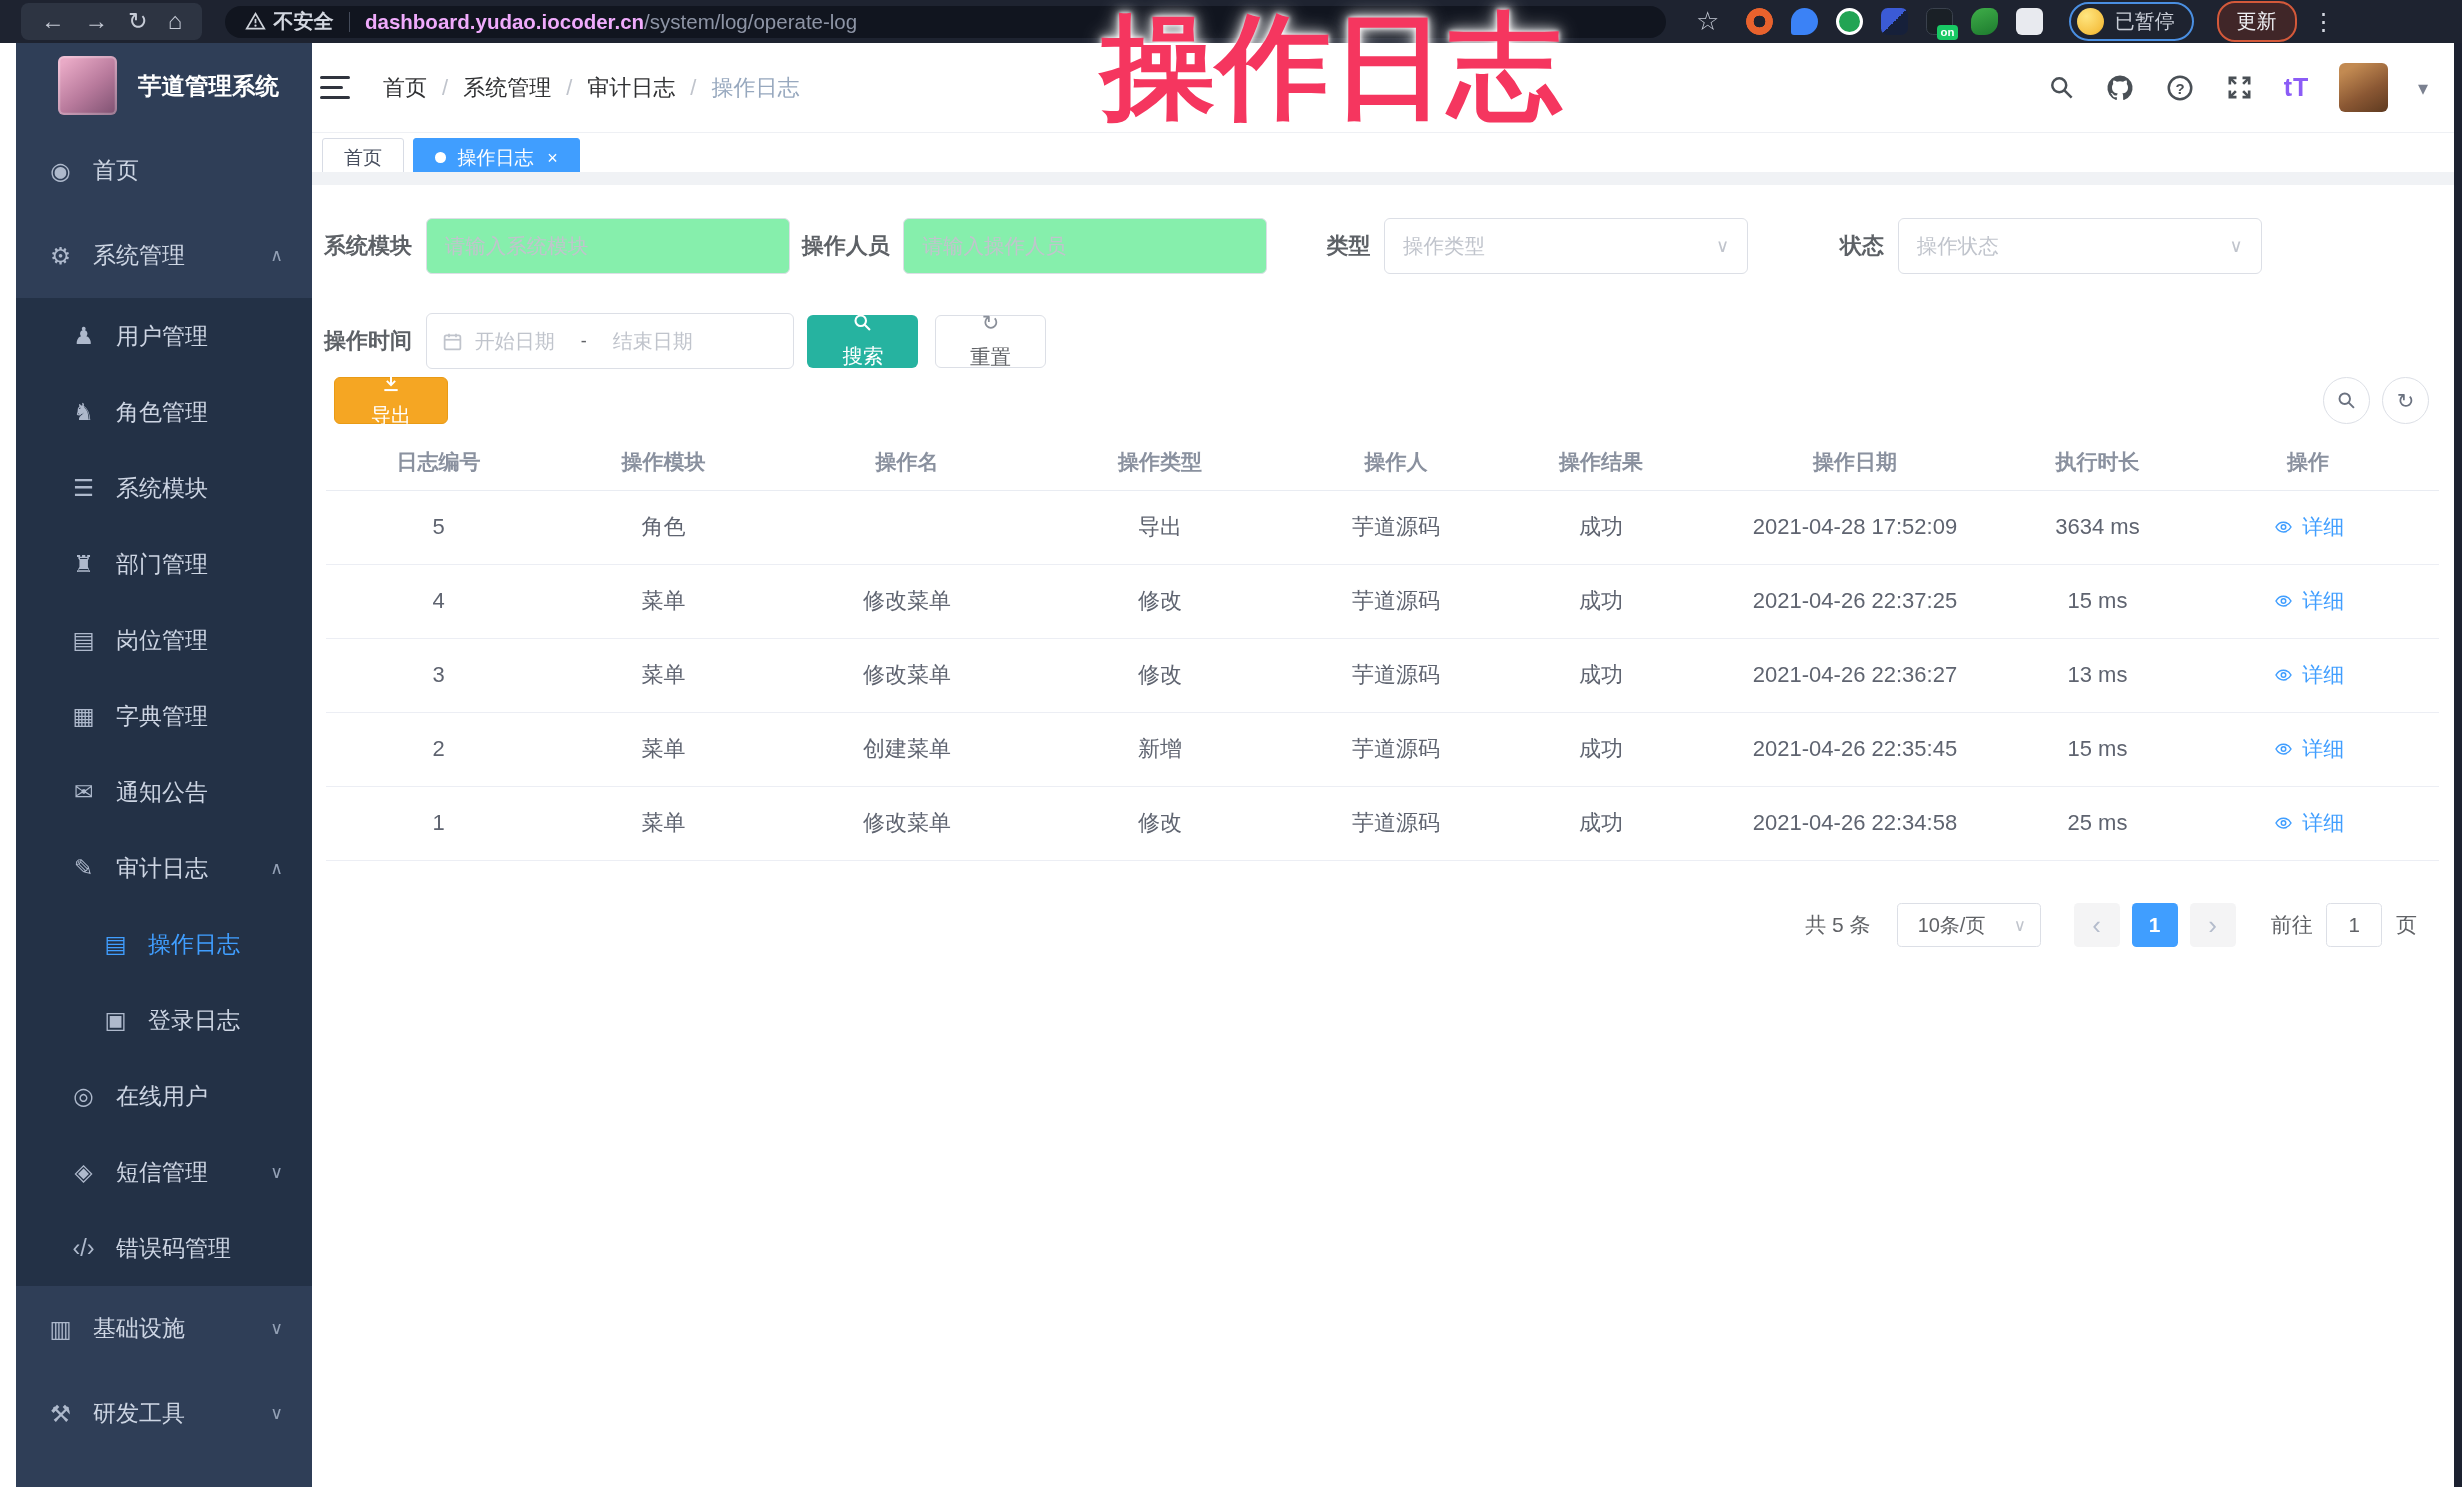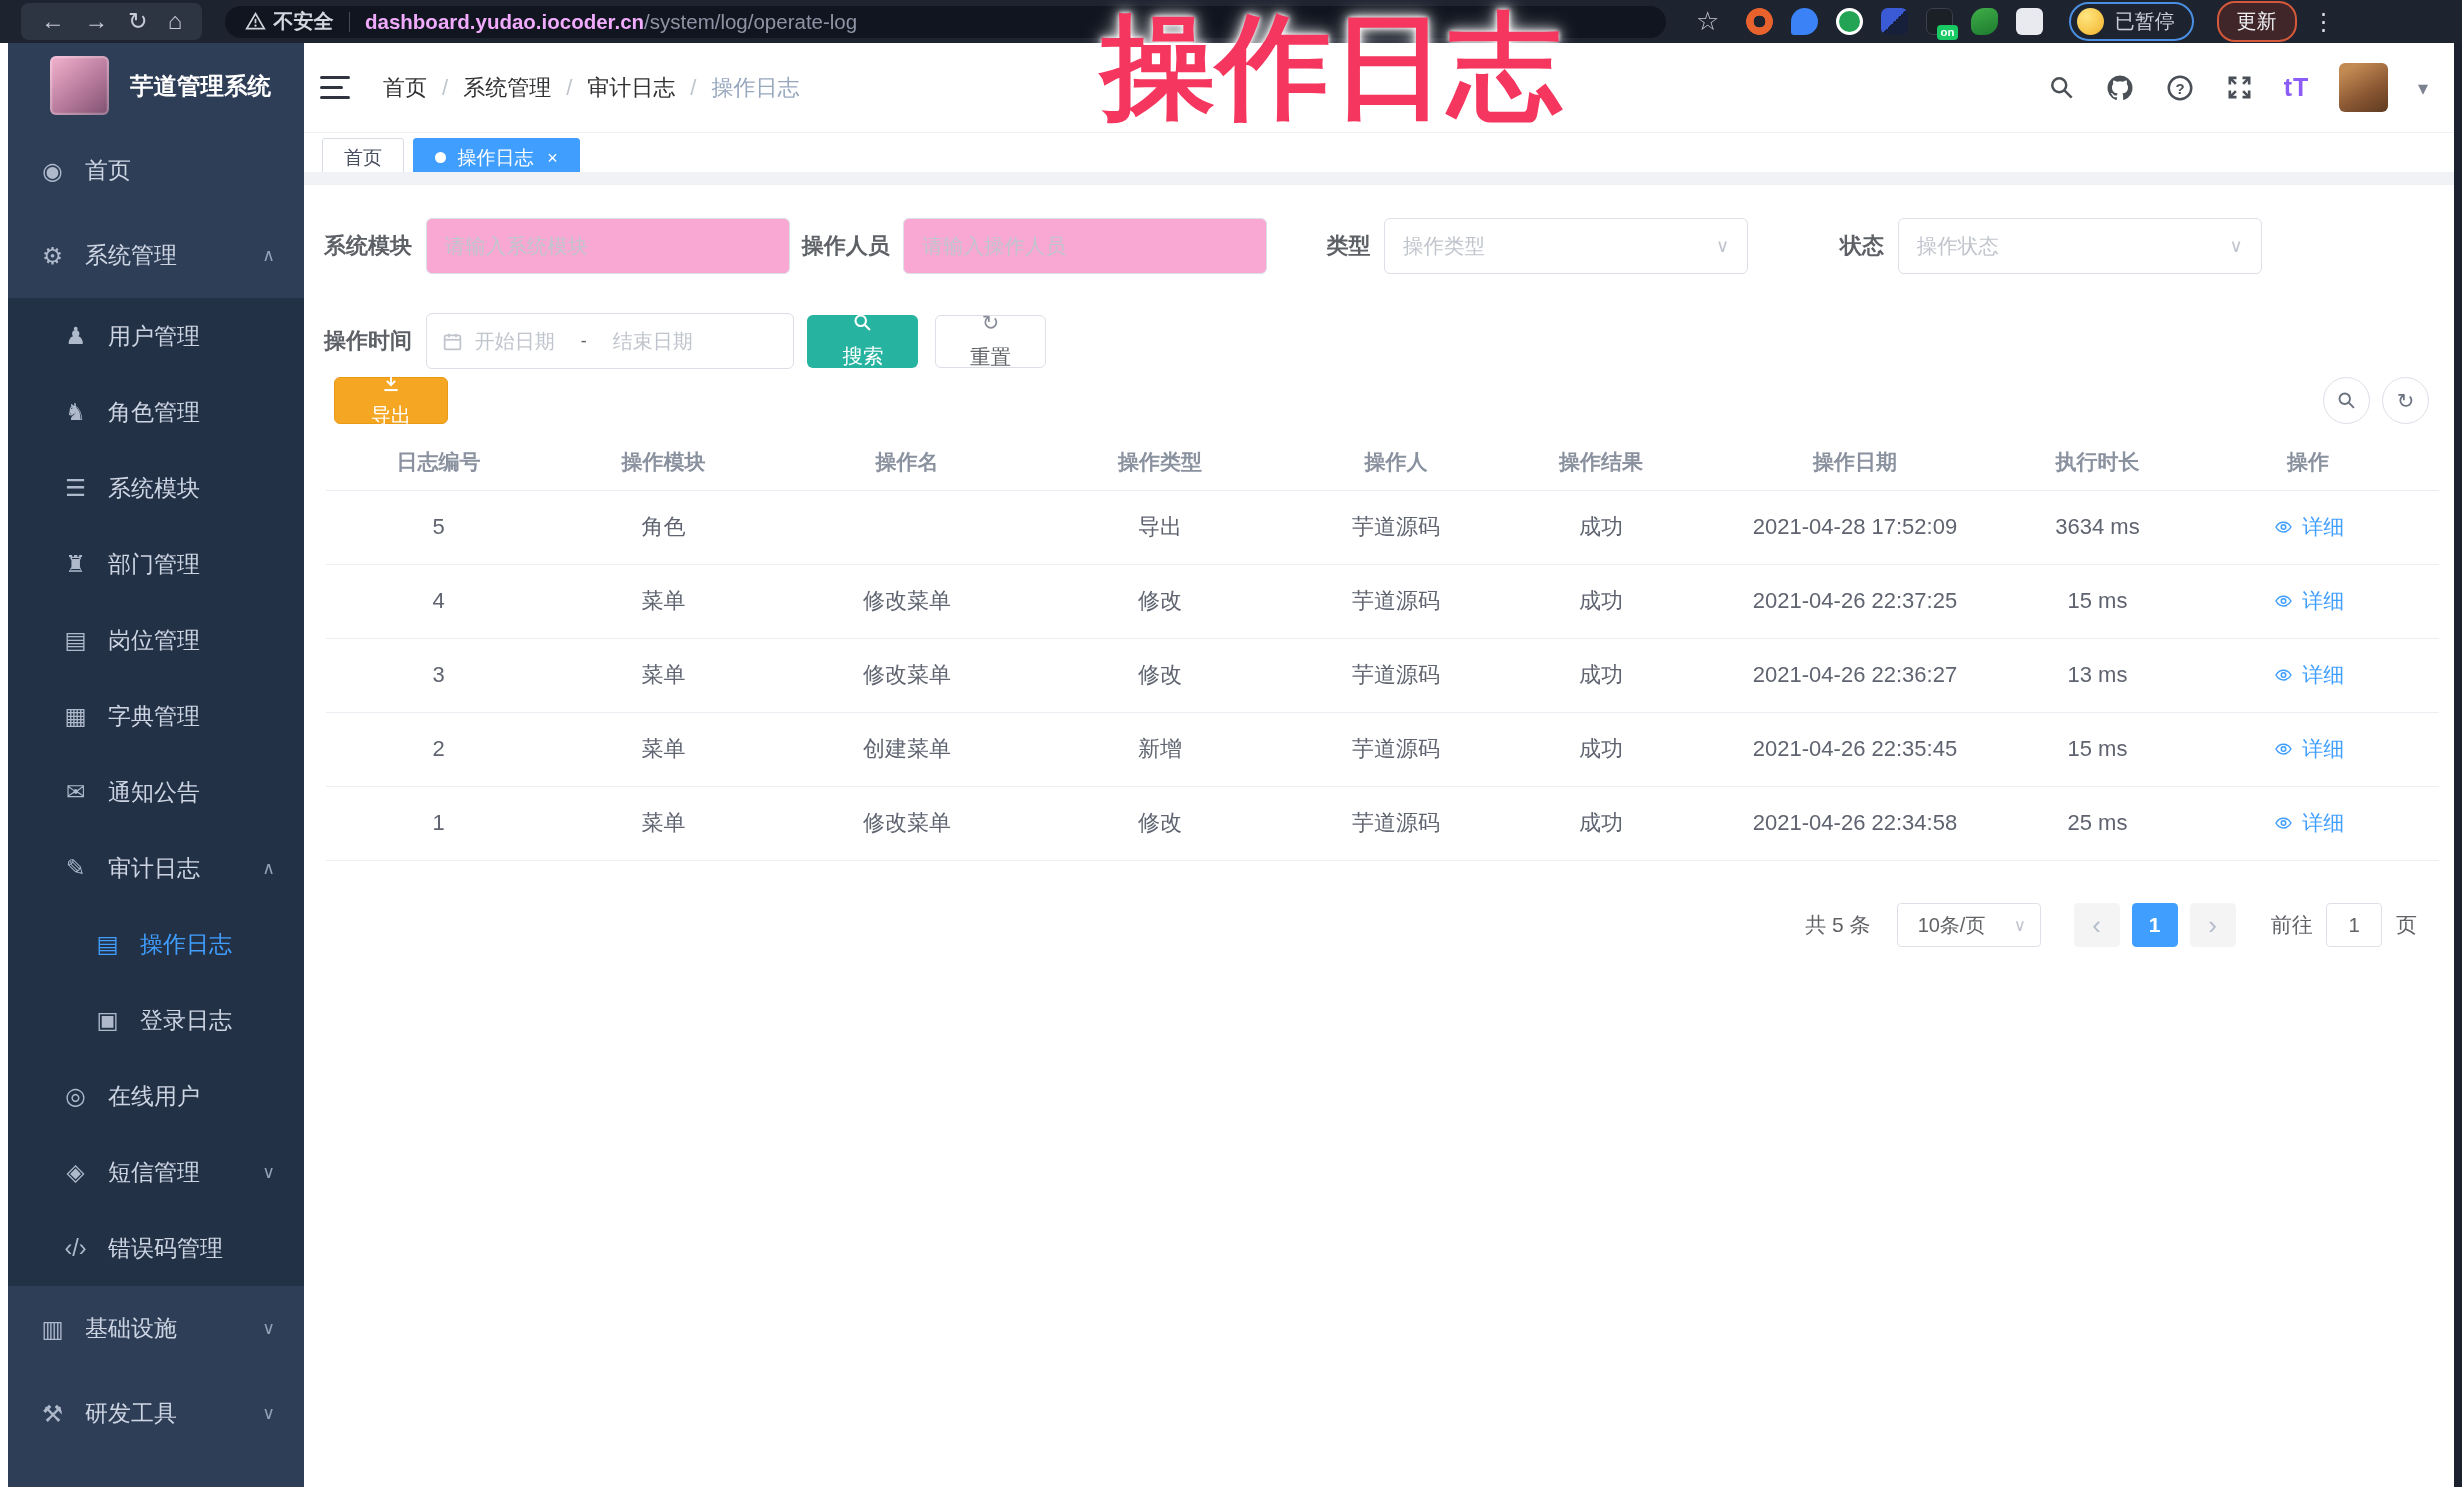--- a/index.html
+++ b/index.html
@@ -34,21 +34,21 @@
     padding:3.8px 16.7px 3.8px 6px;margin-left:26px;}
   .emoji-face{width:27px;height:27px;border-radius:50%;background:radial-gradient(circle at 35% 30%,#ffe680,#f6c244 70%,#d79c22);}
   .paused-txt{color:#c9cdd7;font-size:20px;}
   .update-btn{display:flex;align-items:center;margin-left:23px;border:2.3px solid #d4593a;background:#402628;
     border-radius:18px;padding:4.6px 18px;color:#eef0f4;font-size:20px;}
   .dots-ic{color:#d3d7e0;font-size:24px;margin-left:15px;letter-spacing:0;}
 
   .right-strip{position:absolute;right:0;top:43px;width:7.6px;bottom:0;background:#1c2130;z-index:15;}
 
   
-  .sidebar{position:absolute;left:8px;top:43px;width:296px;bottom:0;background:#2f3e57;z-index:10;}
+  .sidebar{position:absolute;left:16px;top:43px;width:296px;bottom:0;background:#2f3e57;z-index:10;}
   .logo-row{height:85px;display:flex;align-items:center;padding-left:42px;gap:21px;}
   .logo-img{width:59px;height:59px;border-radius:6px;background:linear-gradient(140deg,#e9aac6 10%,#b87a9c 55%,#7c5070);
     box-shadow:inset 0 0 0 2.3px rgba(255,255,255,.25);}
   .logo-title{color:#fff;font-size:23.5px;font-weight:700;}
   .menu-item{display:flex;align-items:center;color:#cdd5e3;font-size:23px;cursor:pointer;}
   .menu-item .mi-icon{width:35px;margin-right:15px;font-size:23.5px;color:#aeb9cc;text-align:center;flex:none;}
   .menu-item .mi-caret{margin-left:auto;margin-right:29px;font-size:17.4px;color:#93a0b5;}
   .menu-item.lvl0{height:85px;padding-left:27px;background:#2f3e57;}
   .menu-item.lvl1{height:76px;padding-left:50px;background:#233146;}
   .menu-item.lvl2{height:76px;padding-left:82px;background:#233146;}
@@ -81,21 +81,21 @@
 
   
   .content{position:absolute;left:296px;top:172px;width:2159px;bottom:0;background:#fff;}
   .gray-band{height:13px;background:#f0f2f5;}
 
   .filter-row{position:absolute;left:28px;display:flex;align-items:center;}
   .row1{top:46px;}
   .row2{top:141px;}
   .f-label{font-size:22px;font-weight:700;color:#5d6166;margin-right:13.7px;white-space:nowrap;}
   .f-input{width:364px;height:56px;border:1.5px solid #dcdfe6;border-radius:6px;font-size:20.5px;
-    color:#606266;padding:0 18px;outline:none;background:#f9a8d4;}
+    color:#606266;padding:0 18px;outline:none;background:#86efac;}
   .f-input::placeholder{color:#c0c4cc;}
   .f-select{width:364px;height:56px;border:1.5px solid #dcdfe6;border-radius:6px;display:flex;
     align-items:center;padding:0 18px;color:#c0c4cc;font-size:20.5px;background:#fff;}
   .f-select .sel-caret{margin-left:auto;color:#c0c4cc;font-size:18px;}
   .ml16{margin-left:12px;} .ml78{margin-left:59px;} .ml76{margin-left:92px;}
   .date-range{width:368px;height:56px;border:1.5px solid #dcdfe6;border-radius:6px;display:flex;
     align-items:center;padding:0 15px;background:#fff;font-size:20px;color:#c0c4cc;}
   .date-range .dr-start{margin-left:12px;}
   .date-range .dr-sep{margin:0 26px;color:#606266;font-size:18px;}
   .btn{display:inline-flex;align-items:center;justify-content:center;border-radius:6px;font-size:20.5px;

